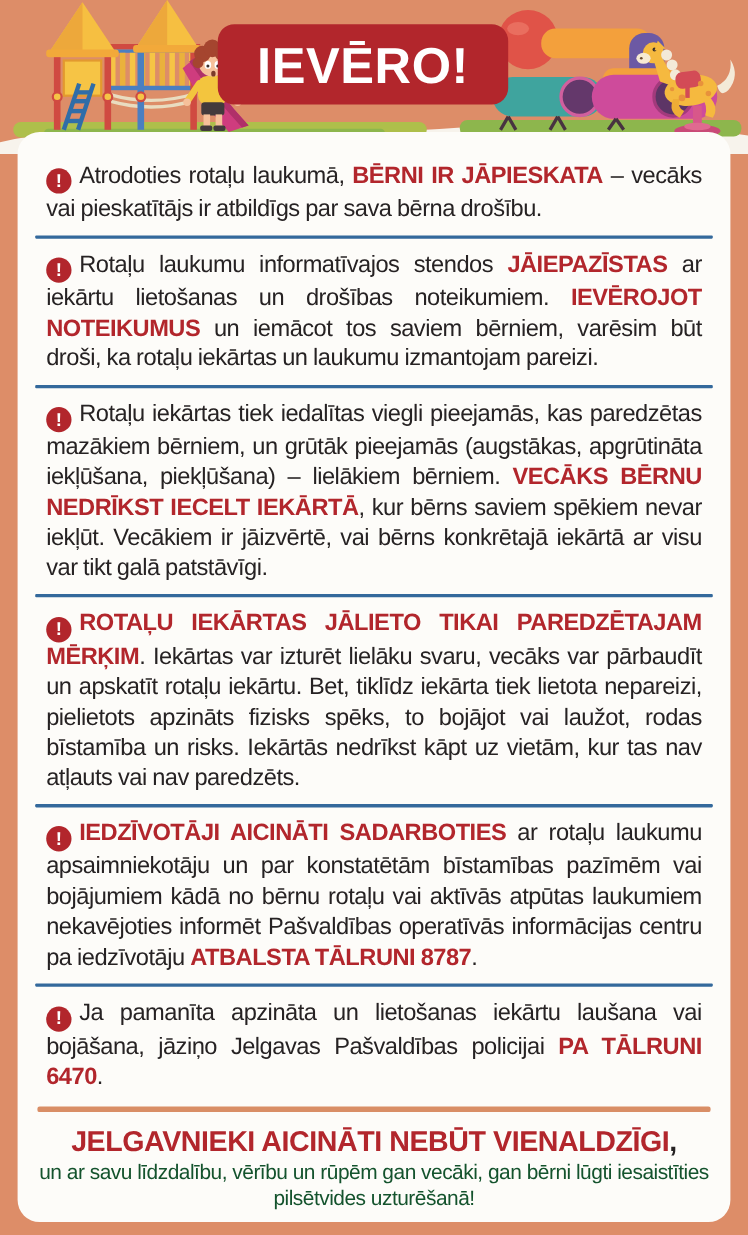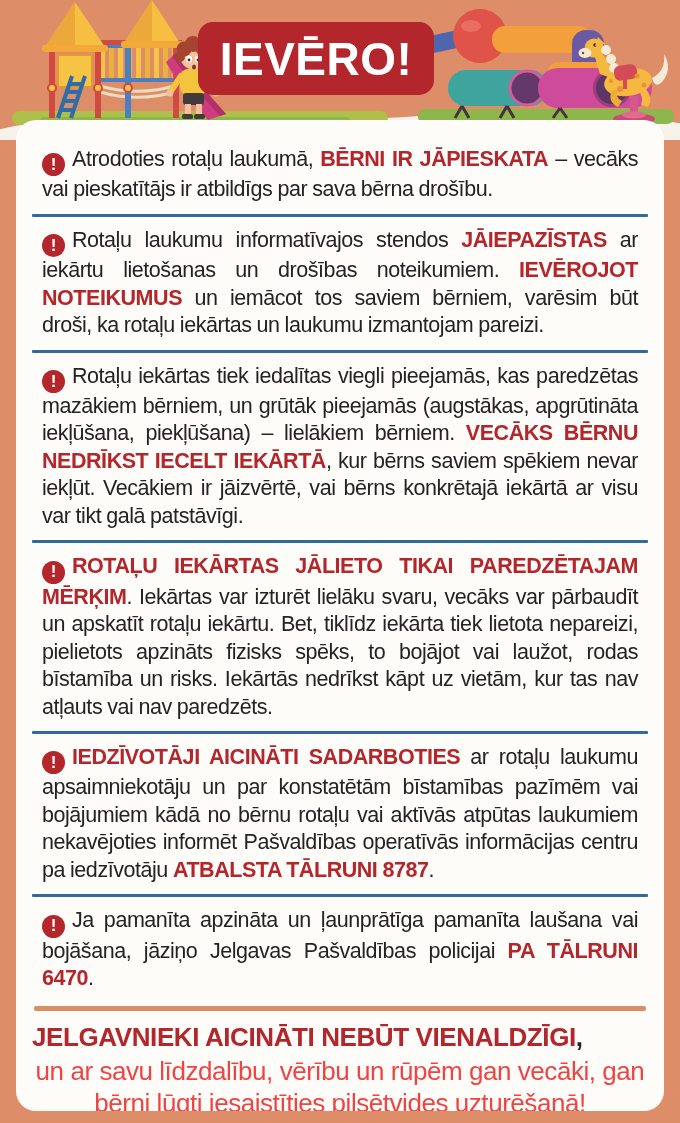--- a/index.html
+++ b/index.html
@@ -3,21 +3,21 @@
 <meta charset="utf-8">
 <style>
   html,body{margin:0;padding:0;}
   body{
     width:680px;height:1123px;position:relative;overflow:hidden;
     background:#dd8d68;
     font-family:"Liberation Sans", sans-serif;
   }
   .scene{position:absolute;top:0;left:0;width:680px;height:140px;z-index:1;}
   .banner{
-    position:absolute;top:22px;left:198px;width:236px;height:73px;
+    position:absolute;top:22px;left:198px;width:264px;height:73px;
     background:#b2262c;border-radius:15px;z-index:3;
     display:flex;align-items:center;justify-content:center;
     color:#ffffff;font-weight:bold;font-size:46px;letter-spacing:0.5px;
   }
   .card{
     position:absolute;left:16px;top:120px;width:648px;height:991px;
     background:#fdfcf9;border-radius:20px;z-index:2;
     box-sizing:border-box;padding:16px 16px 12px 16px;overflow:hidden;
   }
   .para{
@@ -27,27 +27,27 @@
   .excl{
     display:inline-flex;width:23px;height:23px;border-radius:50%;
     background:#b2262c;color:#fff;font-weight:bold;font-size:17px;
     align-items:center;justify-content:center;
     vertical-align:-4px;margin-right:7px;letter-spacing:0;
   }
   .em-red{color:#b2262c;font-weight:bold;}
   .sep-blue{height:3px;background:#34699c;margin:10px 0 10px 0;border-radius:1px;}
   .sep-salmon{height:5px;background:#d98e66;margin:13px 2px 11px 2px;border-radius:2px;}
   .footer-head{
-    text-align:left;font-size:26px;font-weight:bold;line-height:31px;
+    text-align:center;font-size:26px;font-weight:bold;line-height:31px;
     letter-spacing:-0.4px;
   }
   .footer-head .red{color:#b2262c;}
   .footer-head .dark{color:#262223;}
   .footer-body{
-    text-align:center;font-size:26px;line-height:32px;color:#ef4444;
+    text-align:center;font-size:19px;line-height:23px;color:#14532d;
     letter-spacing:-0.45px;margin-top:2px;
   }
 </style>
 </head>
 <body>
 
 <div class="scene">
 <svg width="680" height="140" viewBox="0 0 680 140" xmlns="http://www.w3.org/2000/svg">
 
   <path d="M-10,132 C80,106 210,126 330,121 C460,115 540,102 700,126 L700,150 L-10,150 Z" fill="#f7f3ec"></path>
@@ -189,21 +189,21 @@
       <p class="para"><span class="excl">!</span><span class="txt">Atrodoties rotaļu laukumā, </span><span class="em-red">BĒRNI IR JĀPIESKATA</span><span class="txt"> – vecāks vai pieskatītājs ir atbildīgs par sava bērna drošību.</span></p>
       <div class="sep-blue"></div>
       <p class="para"><span class="excl">!</span><span class="txt">Rotaļu laukumu informatīvajos stendos </span><span class="em-red">JĀIEPAZĪSTAS</span><span class="txt"> ar iekārtu lietošanas un drošības noteikumiem. </span><span class="em-red">IEVĒROJOT NOTEIKUMUS</span><span class="txt"> un iemācot tos saviem bērniem, varēsim būt droši, ka rotaļu iekārtas un laukumu izmantojam pareizi.</span></p>
       <div class="sep-blue"></div>
       <p class="para"><span class="excl">!</span><span class="txt">Rotaļu iekārtas tiek iedalītas viegli pieejamās, kas paredzētas mazākiem bērniem, un grūtāk pieejamās (augstākas, apgrūtināta iekļūšana, piekļūšana) – lielākiem bērniem. </span><span class="em-red">VECĀKS BĒRNU NEDRĪKST IECELT IEKĀRTĀ</span><span class="txt">, kur bērns saviem spēkiem nevar iekļūt. Vecākiem ir jāizvērtē, vai bērns konkrētajā iekārtā ar visu var tikt galā patstāvīgi.</span></p>
       <div class="sep-blue"></div>
       <p class="para"><span class="excl">!</span><span class="em-red">ROTAĻU IEKĀRTAS JĀLIETO TIKAI PAREDZĒTAJAM MĒRĶIM</span><span class="txt">. Iekārtas var izturēt lielāku svaru, vecāks var pārbaudīt un apskatīt rotaļu iekārtu. Bet, tiklīdz iekārta tiek lietota nepareizi, pielietots apzināts fizisks spēks, to bojājot vai laužot, rodas bīstamība un risks. Iekārtās nedrīkst kāpt uz vietām, kur tas nav atļauts vai nav paredzēts.</span></p>
       <div class="sep-blue"></div>
       <p class="para"><span class="excl">!</span><span class="em-red">IEDZĪVOTĀJI AICINĀTI SADARBOTIES</span><span class="txt"> ar rotaļu laukumu apsaimniekotāju un par konstatētām bīstamības pazīmēm vai bojājumiem kādā no bērnu rotaļu vai aktīvās atpūtas laukumiem nekavējoties informēt Pašvaldības operatīvās informācijas centru pa iedzīvotāju </span><span class="em-red">ATBALSTA TĀLRUNI 8787</span><span class="txt">.</span></p>
       <div class="sep-blue"></div>
-      <p class="para"><span class="excl">!</span><span class="txt">Ja pamanīta apzināta un ļaunprātīga pamanīta laušana vai bojāšana, jāziņo Jelgavas Pašvaldības policijai </span><span class="em-red">PA TĀLRUNI 6470</span><span class="txt">.</span></p>
+      <p class="para"><span class="excl">!</span><span class="txt">Ja pamanīta apzināta un lietošanas iekārtu laušana vai bojāšana, jāziņo Jelgavas Pašvaldības policijai </span><span class="em-red">PA TĀLRUNI 6470</span><span class="txt">.</span></p>
     </div>
   <div class="sep-salmon"></div>
   <div class="footer">
     <div class="footer-head">
       <span class="red">JELGAVNIEKI AICINĀTI NEBŪT VIENALDZĪGI</span><span class="dark">,</span>
     </div>
     <div class="footer-body">un ar savu līdzdalību, vērību un rūpēm gan vecāki, gan bērni lūgti iesaistīties pilsētvides uzturēšanā!</div>
   </div>
 </div>
 

